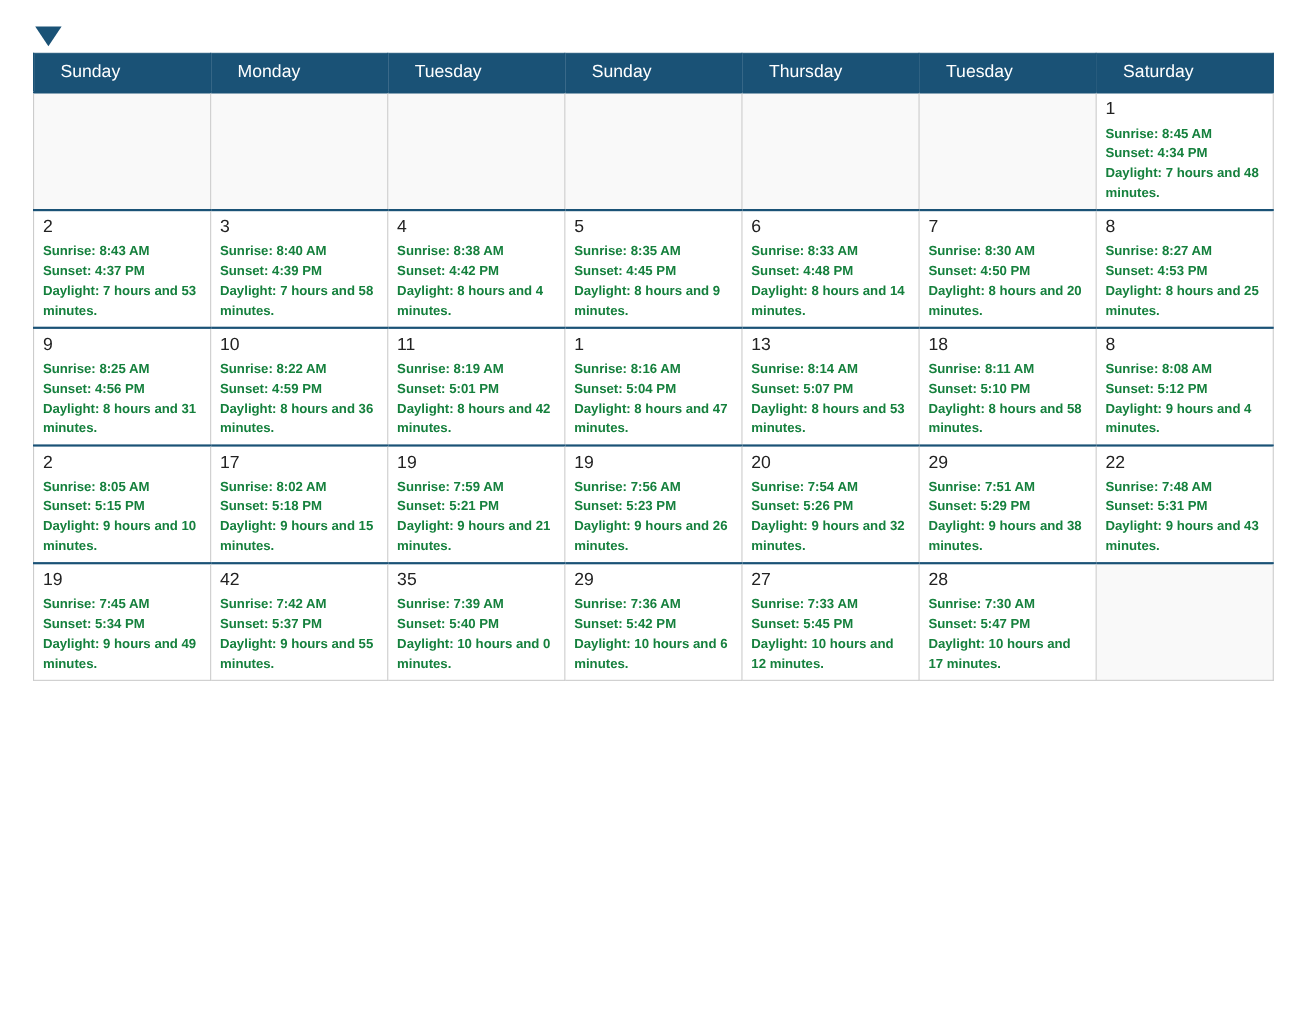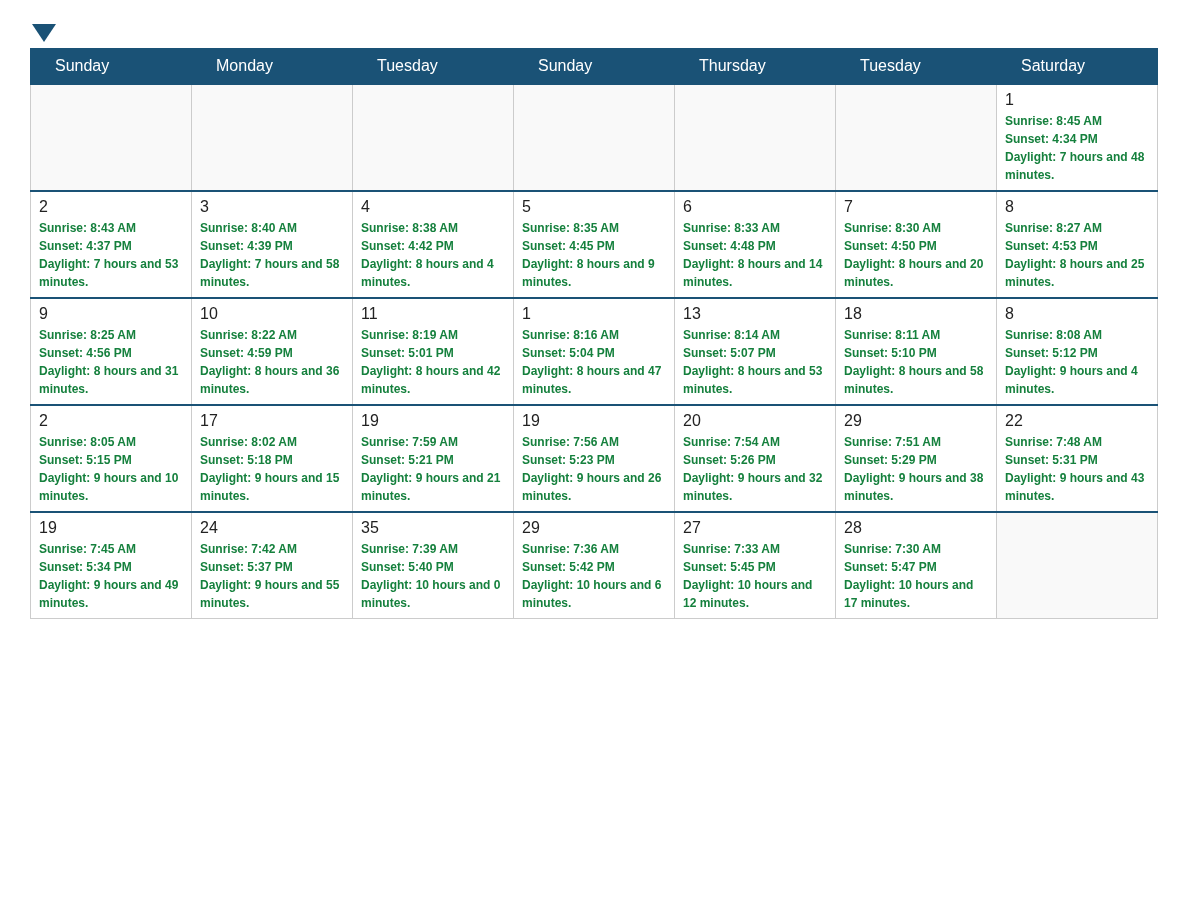--- a/index.html
+++ b/index.html
@@ -233,21 +233,21 @@
           <span class="day-number">22</span>
           <div class="day-info">Sunrise: 7:48 AM<br>Sunset: 5:31 PM<br>Daylight: 9 hours and 43 minutes.</div>
         </td>
       </tr>
       <tr>
         <td>
           <span class="day-number">19</span>
           <div class="day-info">Sunrise: 7:45 AM<br>Sunset: 5:34 PM<br>Daylight: 9 hours and 49 minutes.</div>
         </td>
         <td>
-          <span class="day-number">24</span>
+          <span class="day-number">42</span>
           <div class="day-info">Sunrise: 7:42 AM<br>Sunset: 5:37 PM<br>Daylight: 9 hours and 55 minutes.</div>
         </td>
         <td>
           <span class="day-number">35</span>
           <div class="day-info">Sunrise: 7:39 AM<br>Sunset: 5:40 PM<br>Daylight: 10 hours and 0 minutes.</div>
         </td>
         <td>
           <span class="day-number">29</span>
           <div class="day-info">Sunrise: 7:36 AM<br>Sunset: 5:42 PM<br>Daylight: 10 hours and 6 minutes.</div>
         </td>

